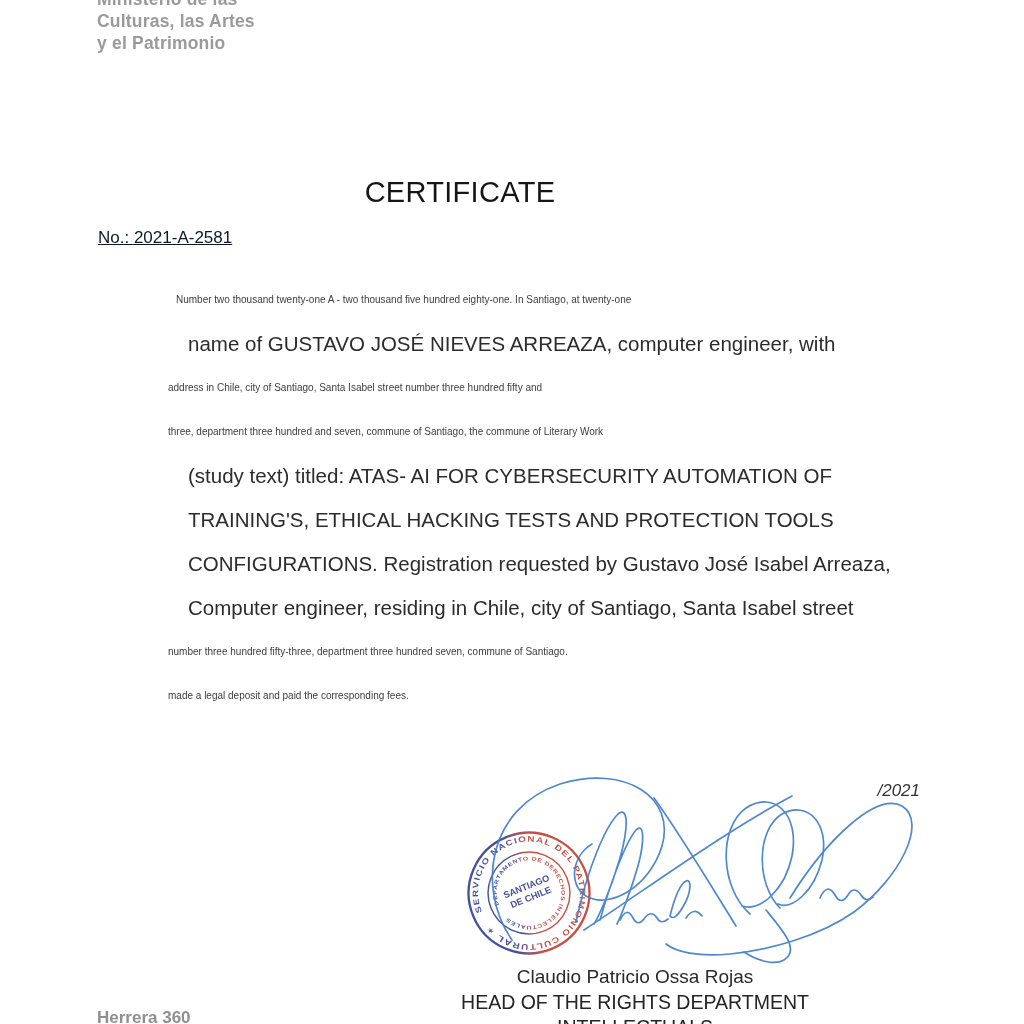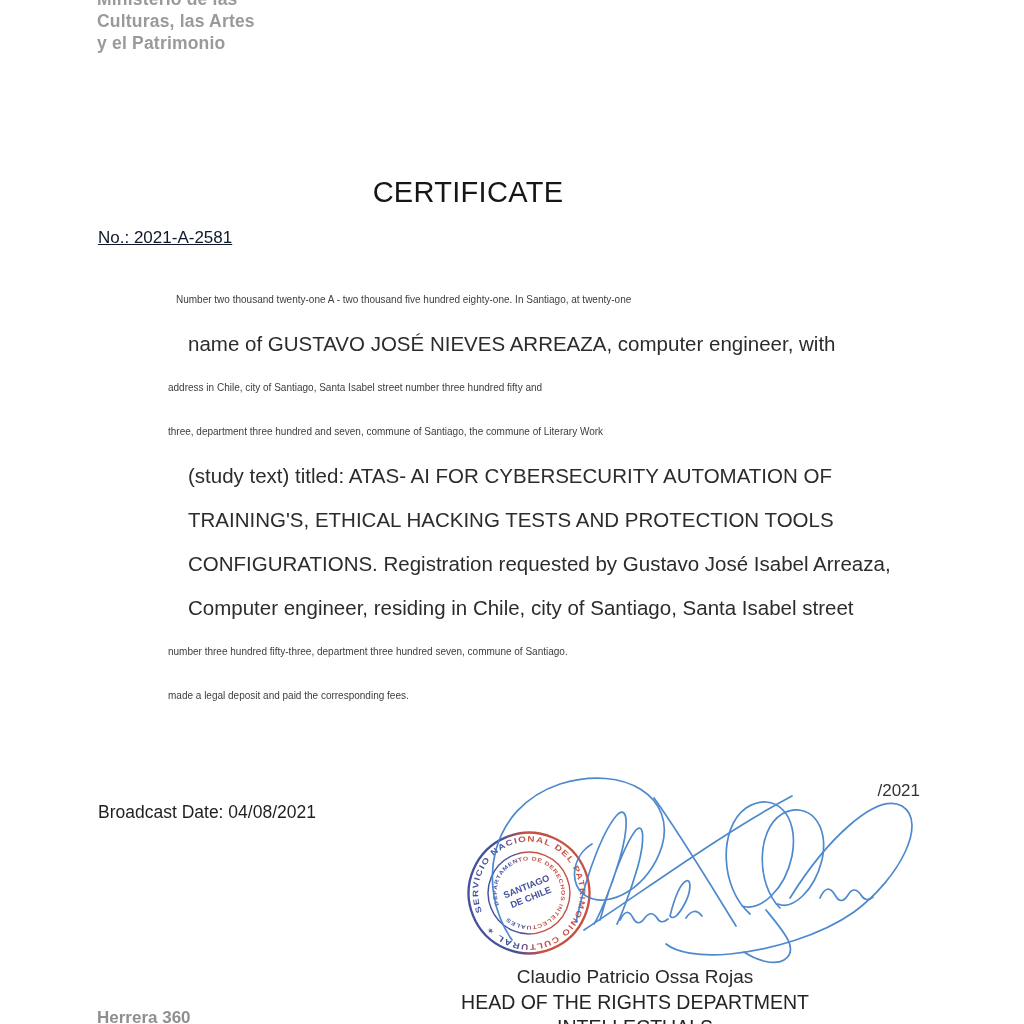--- a/index.html
+++ b/index.html
@@ -5,35 +5,35 @@
   html,body{margin:0;padding:0;background:#ffffff;}
   .page{position:relative;width:1024px;height:1024px;background:#ffffff;overflow:hidden;
         font-family:"Liberation Sans","DejaVu Sans",sans-serif;color:#2e2e2e;}
 
   
   .logo{position:absolute;left:97px;top:-12px;font-size:17.5px;line-height:22px;
         font-weight:600;color:#9a9a9a;letter-spacing:0.2px;}
 
   
   .title{position:absolute;left:0;top:176px;width:920px;text-align:center;
-         font-size:29px;font-weight:500;color:#161616;letter-spacing:0.3px;padding-left:8px;}
+         font-size:29px;font-weight:500;color:#161616;letter-spacing:0.3px;}
 
   
   .certno{position:absolute;left:98px;top:228px;font-size:17px;color:#0f172a;text-decoration:underline;}
 
   
   .body-text{position:absolute;left:168px;top:278px;width:740px;}
   .bline{line-height:44px;white-space:nowrap;}
   .bline.small{font-size:10px;color:#3d3d3d;}
   .bline.large{font-size:20.5px;color:#2c2c2c;margin-left:20px;}
   .bline.indent{text-indent:8px;}
 
   
   .year-frag{position:absolute;left:0;top:781px;width:920px;text-align:right;
-             font-size:17px;color:#333;}
+             font-size:17px;color:#333;font-style:italic;}
   .broadcast{position:absolute;left:98px;top:802px;font-size:17.5px;color:#1f1f1f;}
 
   .stamp{position:absolute;left:456px;top:820px;}
   .signature{position:absolute;left:448px;top:770px;}
 
   .signer{position:absolute;left:420px;top:963px;width:430px;text-align:center;color:#2a2a2a;}
   .signer .name{font-size:19px;line-height:27px;}
   .signer .role{font-size:19.5px;line-height:25px;font-weight:500;color:#242424;}
 
   .addr{position:absolute;left:97px;top:1008px;font-size:17px;font-weight:600;color:#8f8f8f;}
@@ -59,21 +59,20 @@
     <div class="bline small">three, department three hundred and seven, commune of Santiago, the commune of Literary Work</div>
     <div class="bline large">(study text) titled: ATAS- AI FOR CYBERSECURITY AUTOMATION OF</div>
     <div class="bline large">TRAINING'S, ETHICAL HACKING TESTS AND PROTECTION TOOLS</div>
     <div class="bline large">CONFIGURATIONS. Registration requested by Gustavo José Isabel Arreaza,</div>
     <div class="bline large">Computer engineer, residing in Chile, city of Santiago, Santa Isabel street</div>
     <div class="bline small">number three hundred fifty-three, department three hundred seven, commune of Santiago.</div>
     <div class="bline small">made a legal deposit and paid the corresponding fees.</div>
   </div>
 
   <div class="year-frag">/2021</div>
-  <div class="broadcast">Broadcast Date: 04/08/2021</div>
 
   <svg class="stamp" width="146" height="146" viewBox="0 0 150 150">
     <defs>
       <linearGradient id="sealGrad" x1="0" y1="0" x2="1" y2="0.25">
         <stop offset="0.42" stop-color="#2b3990"></stop>
         <stop offset="0.62" stop-color="#c0392b"></stop>
       </linearGradient>
       <path id="ringOuter" d="M 23,75 A 52,52 0 1 1 126.99,75 A 52,52 0 1 1 23,75" fill="none"></path>
       <path id="ringInner" d="M 42,75 A 33,33 0 1 1 107.99,75 A 33,33 0 1 1 42,75" fill="none"></path>
     </defs>

